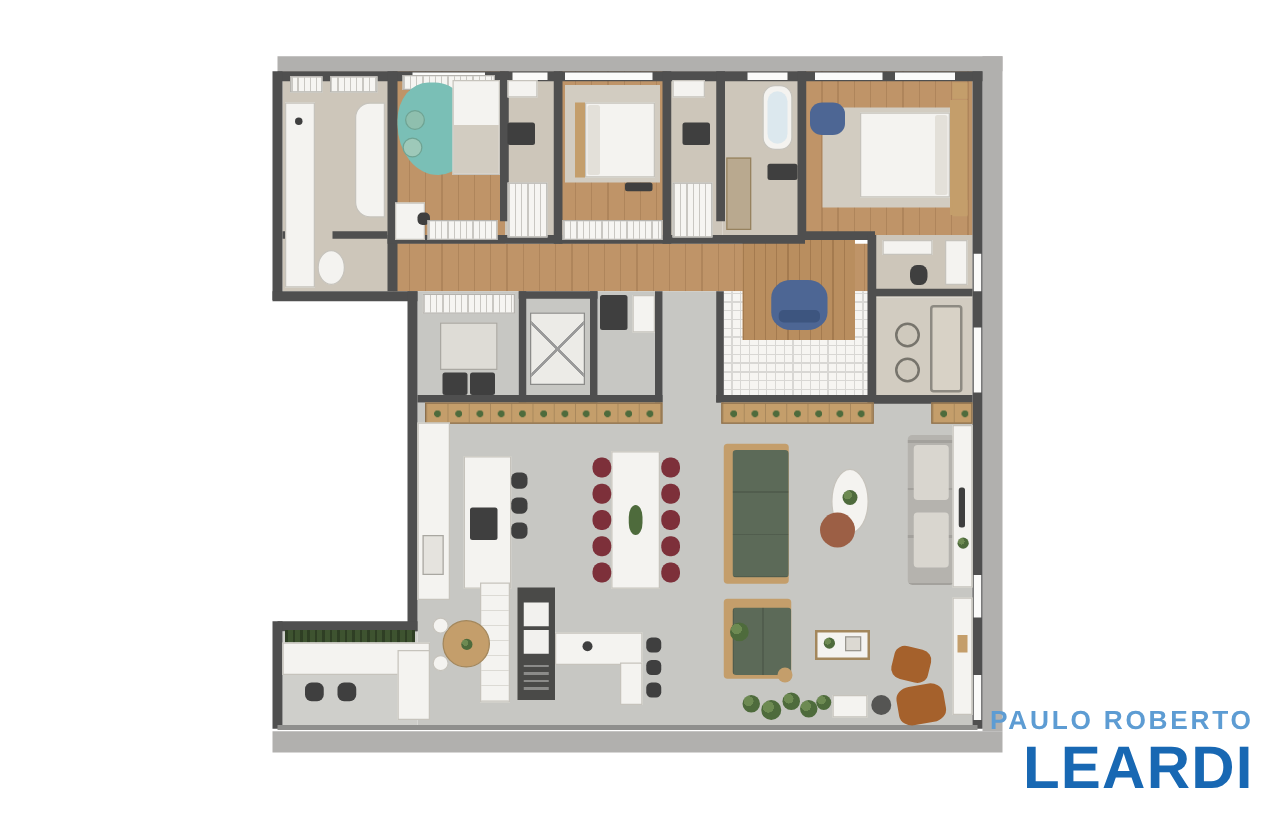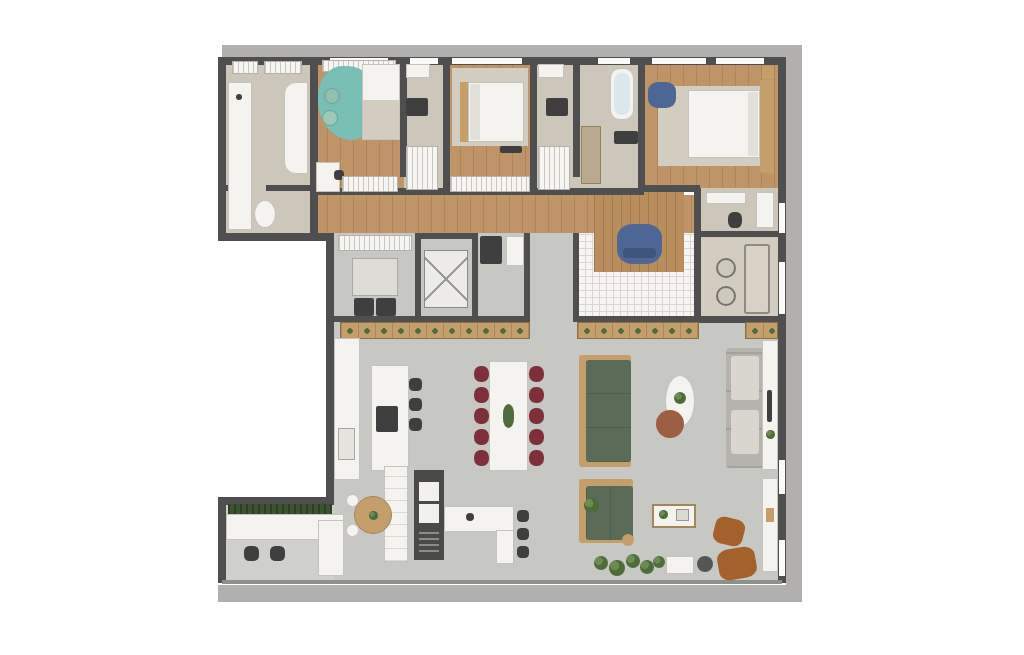--- a/index.html
+++ b/index.html
@@ -242,13 +242,15 @@
 
   <div class="abs hedge" style="left:228px;top:504px;width:104px;height:10px"></div>
   <div class="abs white" style="left:226px;top:514px;width:118px;height:26px"></div>
   <div class="abs white" style="left:318px;top:520px;width:26px;height:56px"></div>
   <div class="abs dark" style="left:244px;top:546px;width:15px;height:15px;border-radius:35%"></div>
   <div class="abs dark" style="left:270px;top:546px;width:15px;height:15px;border-radius:35%"></div>
 
 </div>
 
 <div class="logo">
+  <div class="l1">PAULO ROBERTO</div>
+  <div class="l2">LEARDI</div>
 </div>
 
 </body></html>

